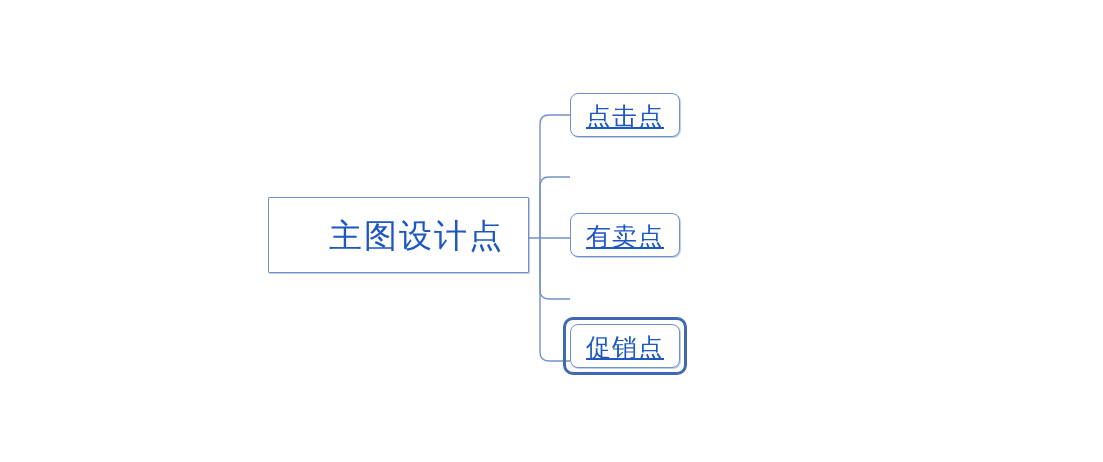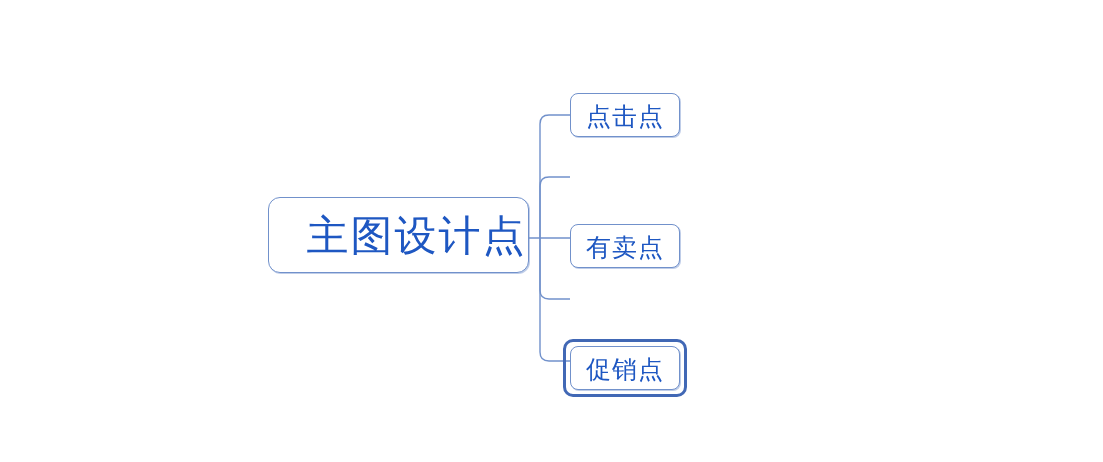--- a/index.html
+++ b/index.html
@@ -39,31 +39,32 @@
     display:flex;
     align-items:center;
     justify-content:center;
     color:var(--node-text);
     box-shadow:1px 1px 0 rgba(113,145,203,0.45);
     cursor:default;
   }
   .node.root{
     left:268px;top:197px;
     width:261px;height:76px;
-    border-radius:12px;
-    font-size:42px;
+    border-radius:1px;
+    font-size:33px;
     letter-spacing:2px;
     padding-left:36px;
   }
   .node.child{
     left:570px;
     width:110px;height:44px;
     border-radius:8px;
     font-size:25px;
     letter-spacing:1px;
+    text-decoration:underline;
   }
   .node.selected::after{
     content:"";
     position:absolute;
     inset:-8px;
     border:3px solid var(--selection-border);
     border-radius:10px;
     pointer-events:none;
   }
   .label{
@@ -87,22 +88,22 @@
 
   <div class="node root">
     <span class="label">主图设计点</span>
   </div>
 
   <div class="node child" style="top:93px">
     <span class="label">点击点</span>
   </div>
 
 
-  <div class="node child" style="top:224px">
+  <div class="node child" style="top:213px">
     <span class="label">有卖点</span>
   </div>
 
 
-  <div class="node child selected" style="top:346px">
+  <div class="node child selected" style="top:324px">
     <span class="label">促销点</span>
   </div>
 
 </div>
 
 </body></html>

